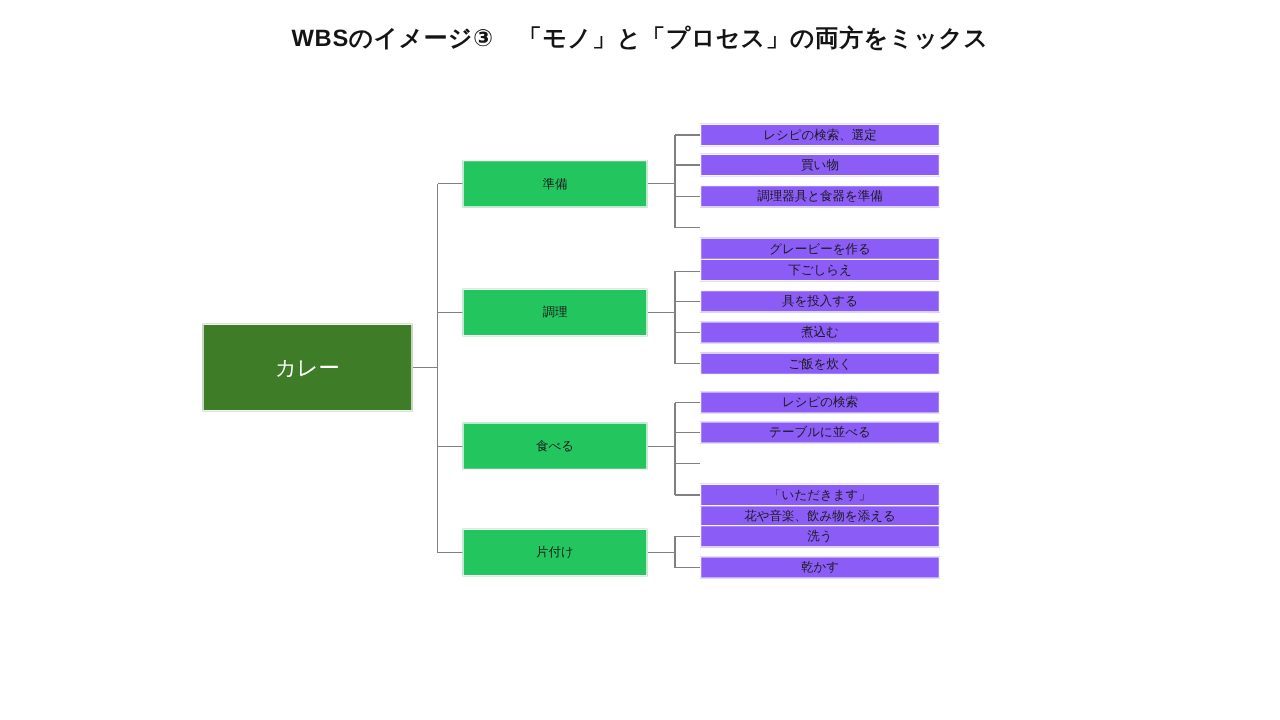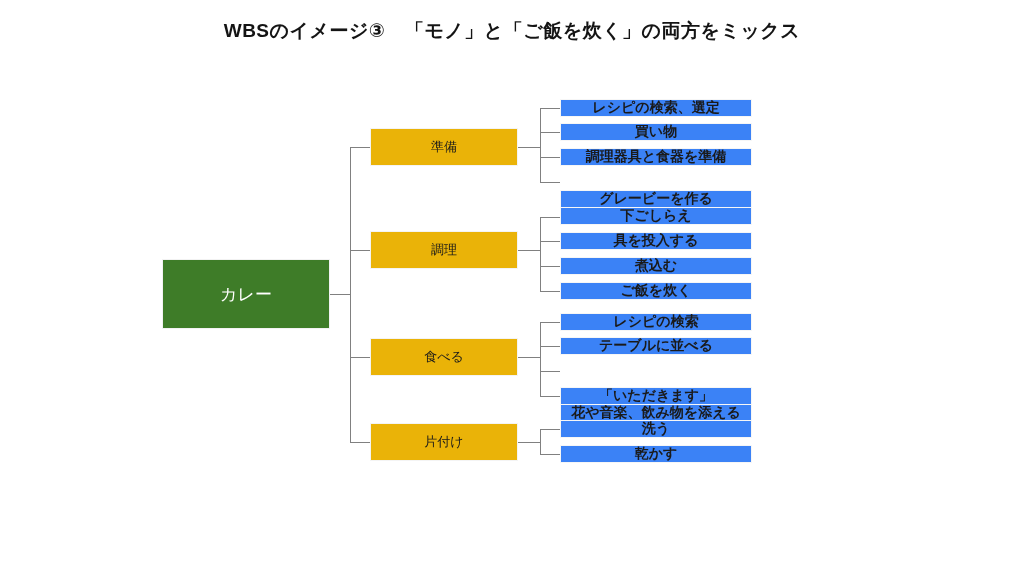--- a/index.html
+++ b/index.html
@@ -69,52 +69,51 @@
   }
 
   .node-root {
     background: #3E7C28;
     color: #ffffff;
     font-size: 17px;
     border: 1px solid #f2f2f2;
   }
 
   .node-phase {
-    background: #eab308;
+    background: #22c55e;
     color: #1a1a1a;
-    font-size: 13px;
+    font-size: 10px;
     border: 1px solid #f4f4f4;
   }
 
   .node-task {
-    background: #3b82f6;
+    background: #8b5cf6;
     color: #1a1a1a;
-    font-size: 14px;
+    font-size: 10px;
     border: 1px solid #f6f6f6;
-    font-weight: bold;
   }
 
   
   #footer-credit {
     position: absolute;
     left: 0;
     top: 551px;
     width: 1024px;
     text-align: center;
     font-size: 11px;
     color: #b9b9b9;
     white-space: nowrap;
   }
 </style>
 </head>
 <body>
 
 <div id="slide">
 
-  <div id="slide-title">WBSのイメージ③　「モノ」と「ご飯を炊く」の両方をミックス</div>
+  <div id="slide-title">WBSのイメージ③　「モノ」と「プロセス」の両方をミックス</div>
 
   <div id="wbs-canvas">
     <svg id="wbs-connectors" viewBox="0 0 1024 576" width="1024" height="576">
         <path d="M 330 294 L 350 294" stroke="#808080" stroke-width="1" fill="none" shape-rendering="crispEdges"></path>
         <path d="M 350 147 L 350 442" stroke="#808080" stroke-width="1" fill="none" shape-rendering="crispEdges"></path>
         <path d="M 350 147 L 370 147" stroke="#808080" stroke-width="1" fill="none" shape-rendering="crispEdges"></path>
         <path d="M 518 147 L 540 147" stroke="#808080" stroke-width="1" fill="none" shape-rendering="crispEdges"></path>
         <path d="M 540 108 L 540 182" stroke="#808080" stroke-width="1" fill="none" shape-rendering="crispEdges"></path>
         <path d="M 540 108 L 560 108" stroke="#808080" stroke-width="1" fill="none" shape-rendering="crispEdges"></path>
         <path d="M 540 132 L 560 132" stroke="#808080" stroke-width="1" fill="none" shape-rendering="crispEdges"></path>

